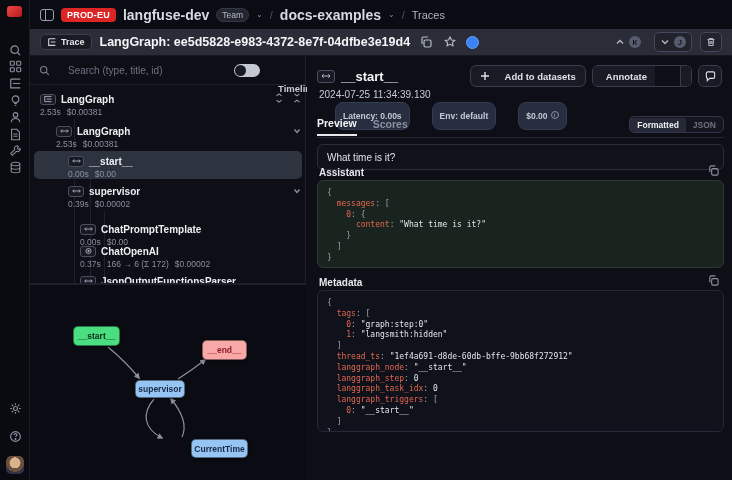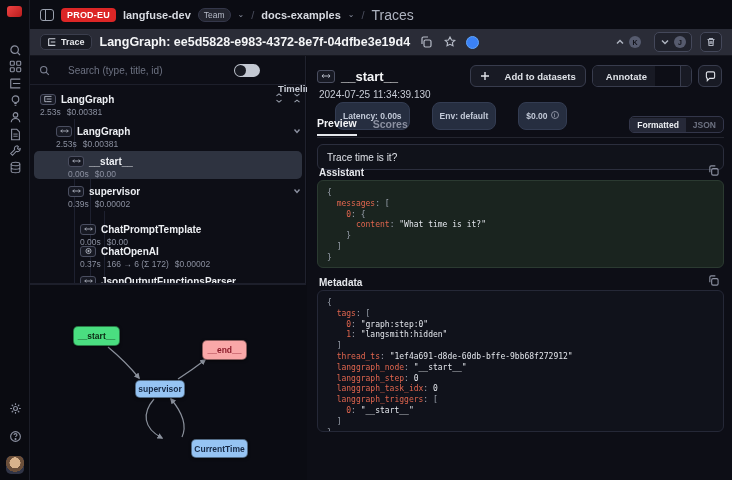--- a/index.html
+++ b/index.html
@@ -22,26 +22,26 @@
     border-radius:5px;
     background:radial-gradient(circle at 50% 38%, #d9b38c 0 38%, #6b4f3a 39% 62%, #303446 63%); }
 
   
   #topbar { position:absolute; left:30px; top:0; width:702px; height:29px;
     background:#0b0c13; display:flex; align-items:center; gap:7px; padding:0 10px; }
   .panel-toggle { width:14px; height:12px; border:1.3px solid #9aa0ad; border-radius:3px; position:relative; cursor:pointer; }
   .panel-toggle::after { content:""; position:absolute; left:4px; top:0; bottom:0; width:1.3px; background:#9aa0ad; }
   .env-badge { background:#dc2626; color:#fff; font-size:9px; font-weight:bold;
     padding:2px 6px; border-radius:4px; letter-spacing:.2px; }
-  .crumb { color:#d7dae1; font-size:11px; font-weight:600; }
+  .crumb { color:#d7dae1; font-size:14px; font-weight:600; }
   .crumb-pill { background:#23252f; border:1px solid #34374a; color:#b7bcc8;
     font-size:8.5px; padding:1px 5px; border-radius:7px; }
   .chev { color:#8b90a0; font-size:8px; cursor:pointer; }
   .slash { color:#4b4f5e; font-size:11px; }
-  .crumb-dim { color:#aeb3bf; font-size:14px; }
+  .crumb-dim { color:#aeb3bf; font-size:11px; }
 
   
   #tracebar { position:absolute; left:30px; top:29px; width:702px; height:27px;
     background:#2a2c37; border-bottom:1px solid #16171f;
     display:flex; align-items:center; gap:8px; padding:0 10px; }
   .trace-pill { display:flex; align-items:center; gap:4px; background:#191b24;
     border:1px solid #3b3e4d; border-radius:5px; padding:2px 6px;
     color:#e5e7eb; font-size:9px; font-weight:700; }
   .trace-pill svg { width:10px; height:10px; color:#cfd3dc; }
   #trace-title { font-size:12.5px; font-weight:700; color:#f4f5f7; }
@@ -484,21 +484,21 @@
     <div id="tabs-row">
       <span class="tab active">Preview</span>
       <span class="tab">Scores</span>
       <span id="fmt-toggle">
         <span class="fseg active">Formatted</span>
         <span class="fseg">JSON</span>
       </span>
     </div>
 
     <div id="input-box">
-      <span>Trace time is it?</span>
+      <span>What time is it?</span>
     </div>
 
     <div class="sec-label" style="top:111px">Assistant</div>
     <span class="copy-btn" style="top:109px">
       <svg viewBox="0 0 12 12" fill="none" stroke="currentColor" stroke-width="1.2">
           <rect x="4" y="4" width="7" height="7" rx="1.5"></rect>
           <path d="M2 8V2.5A1.5 1.5 0 013.5 1H8"></path>
         </svg>
     </span>
     <div id="assistant-box" class="code-box"><div class="code-line"><span class="tok-p">{</span></div><div class="code-line"><span class="tok-k">  messages</span><span class="tok-p">: [</span></div><div class="code-line"><span class="tok-k">    0</span><span class="tok-p">: {</span></div><div class="code-line"><span class="tok-k">      content</span><span class="tok-p">: </span><span class="tok-s">"What time is it?"</span></div><div class="code-line"><span class="tok-p">    }</span></div><div class="code-line"><span class="tok-p">  ]</span></div><div class="code-line"><span class="tok-p">}</span></div></div>

